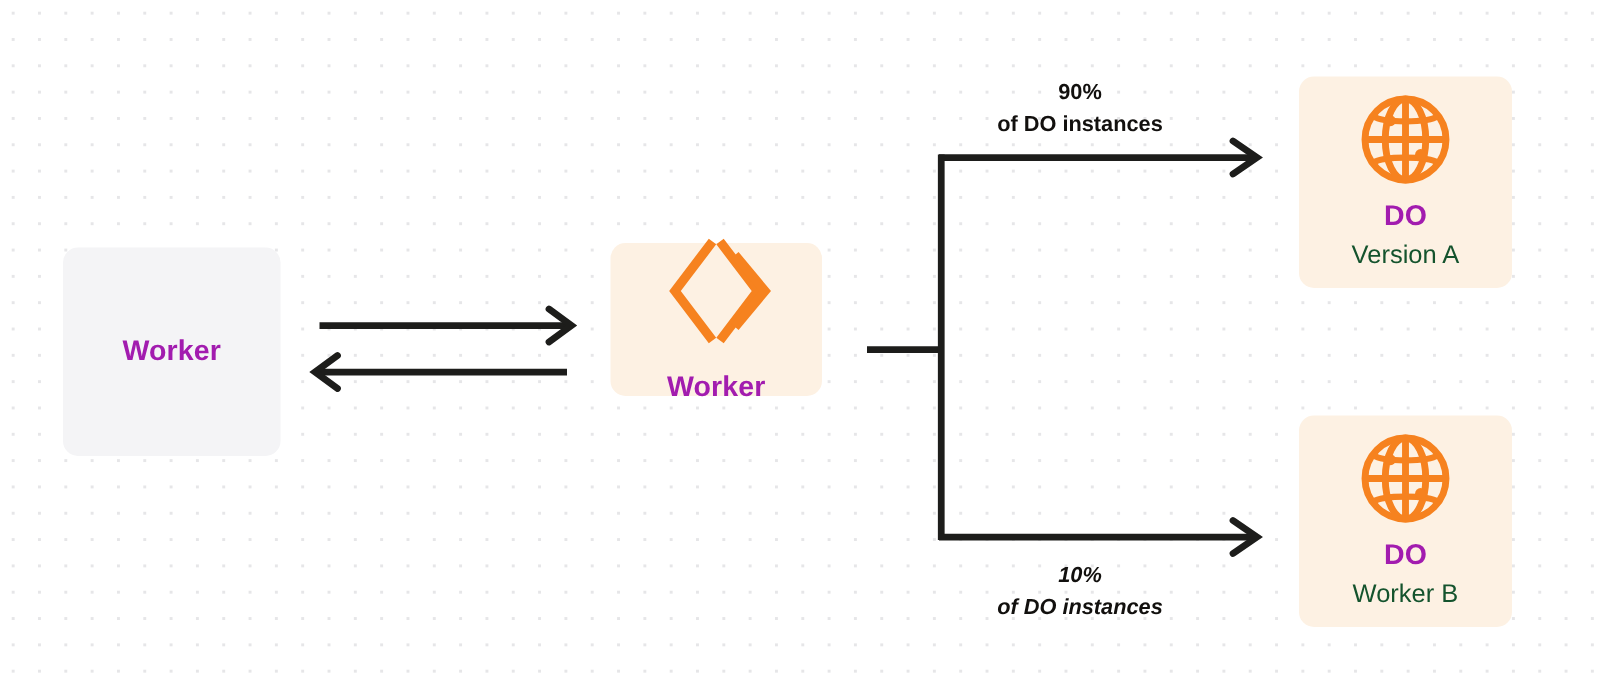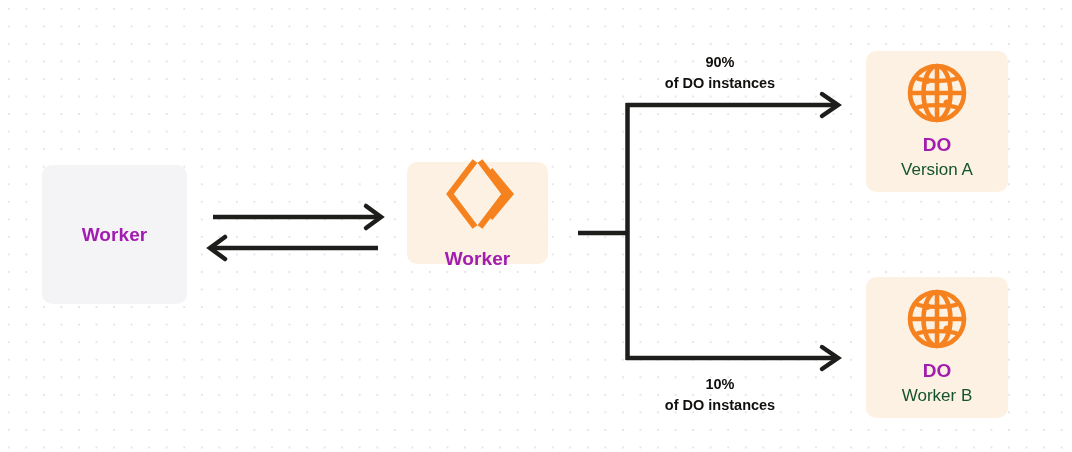--- a/index.html
+++ b/index.html
@@ -111,20 +111,21 @@
 
   .edge-label-top {
     left: 630px;
     top: 52px;
     width: 180px;
   }
   .edge-label-bottom {
     left: 630px;
     top: 374px;
     width: 180px;
+    font-style: italic;
   }
 </style>
 </head>
 <body>
 
 <div id="canvas">
 
   <svg id="edges" viewBox="0 0 1072 452" width="1072" height="452" xmlns="http://www.w3.org/2000/svg">
 
     <g>

